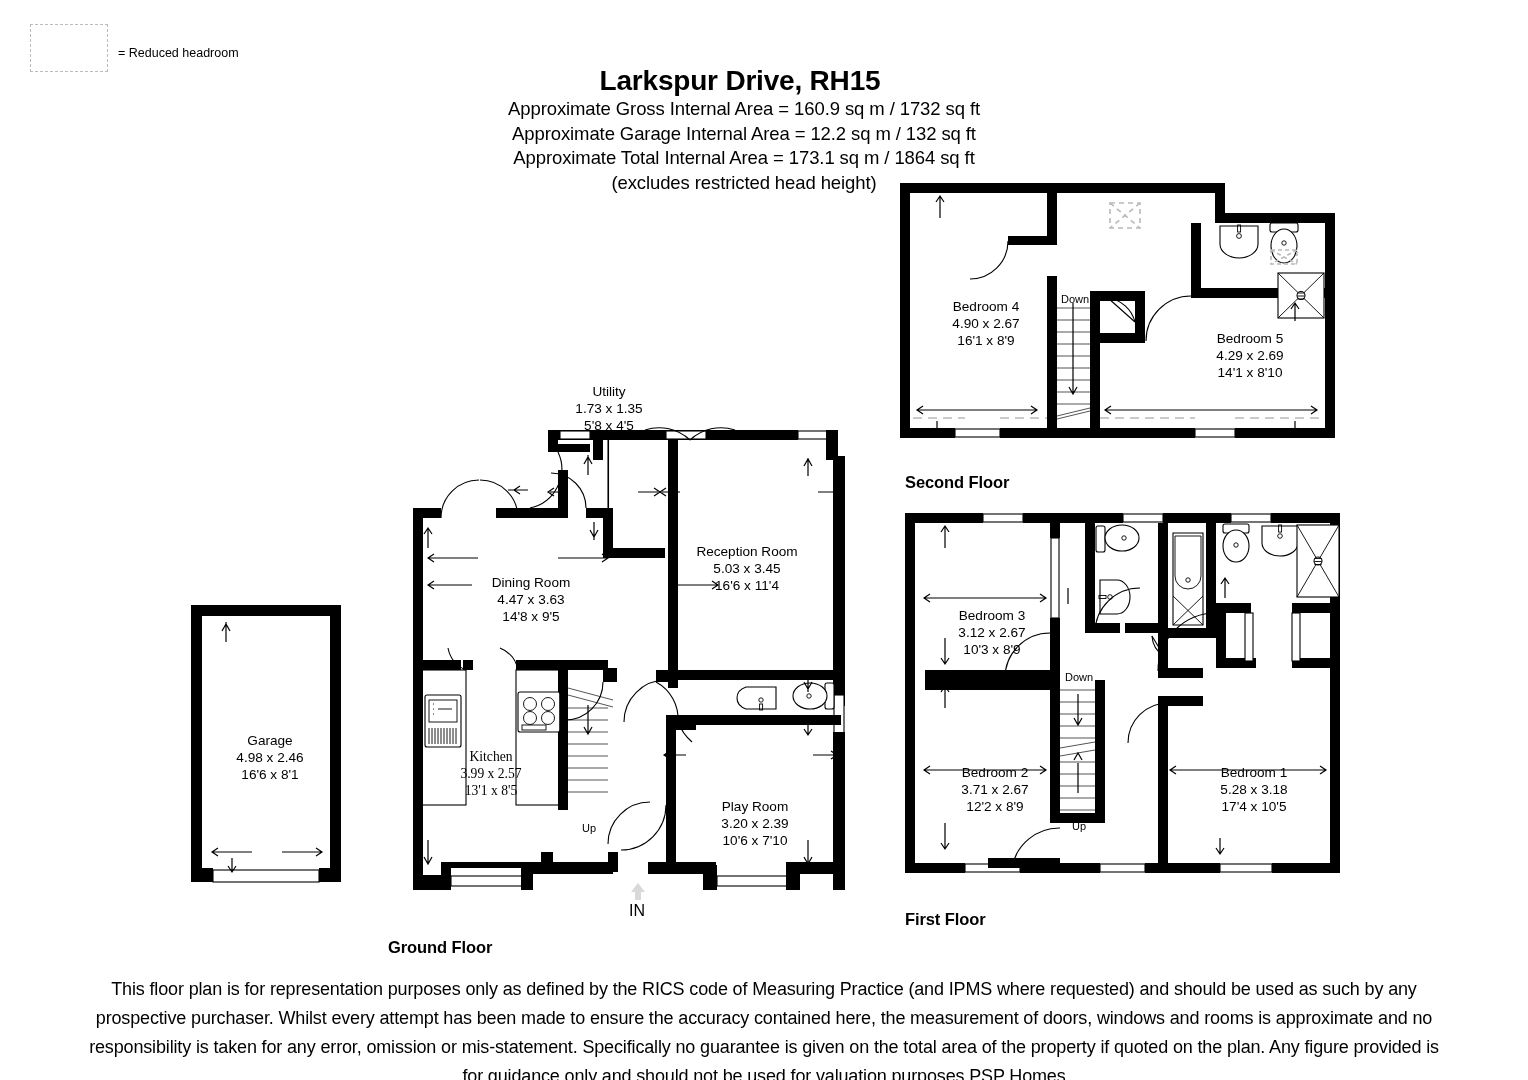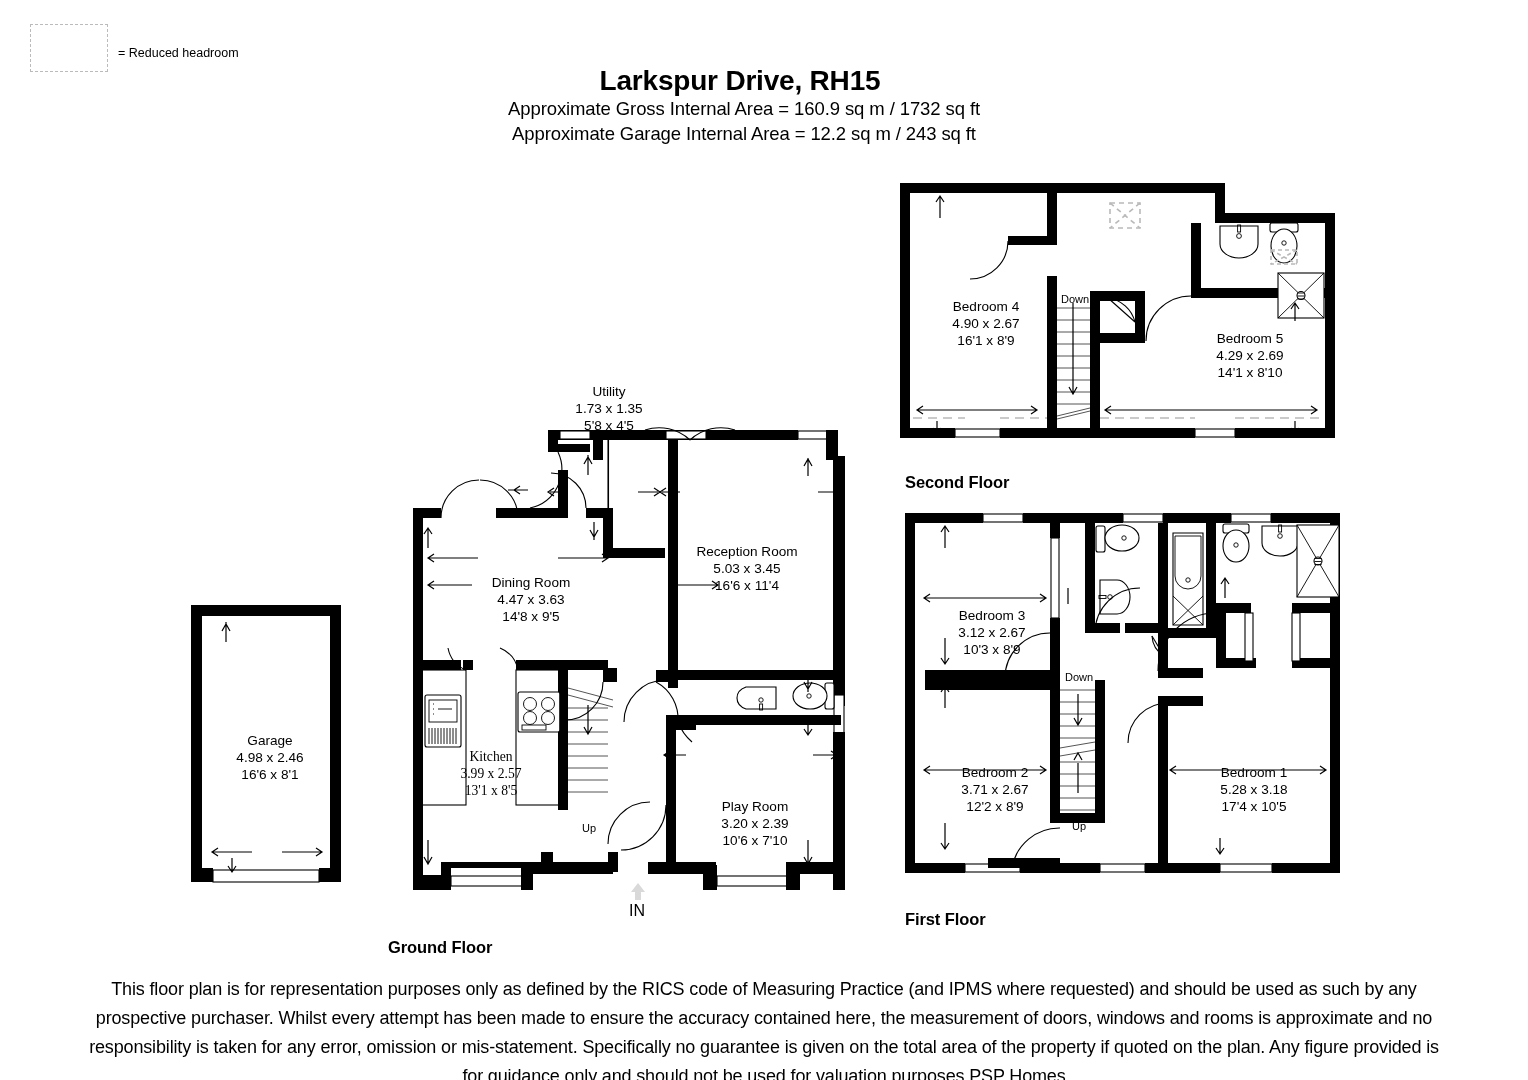--- a/index.html
+++ b/index.html
@@ -63,21 +63,23 @@
 <body>
 
 <div id="legend" class="abs">
   <div class="swatch"></div>
   <div class="ltext">= Reduced headroom</div>
 </div>
 
 <div id="header" class="abs">
   <div class="title">Larkspur Drive, RH15</div>
   <div class="sub">Approximate Gross Internal Area = 160.9 sq m / 1732 sq ft</div>
-  <div class="sub">Approximate Garage Internal Area = 12.2 sq m / 243 sq ft</div>
+  <div class="sub">Approximate Garage Internal Area = 12.2 sq m / 132 sq ft</div>
+  <div class="sub">Approximate Total Internal Area = 173.1 sq m / 1864 sq ft</div>
+  <div class="sub">(excludes restricted head height)</div>
 </div>
 
 <div class="abs" style="left:895px;top:178px;">
 <svg width="450" height="270" viewBox="0 0 450 270">
 
   <rect class="w" x="5" y="5" width="325" height="10"></rect>
 
   <rect class="w" x="320" y="35" width="120" height="10"></rect>
 
   <rect class="w" x="320" y="5" width="10" height="40"></rect>

